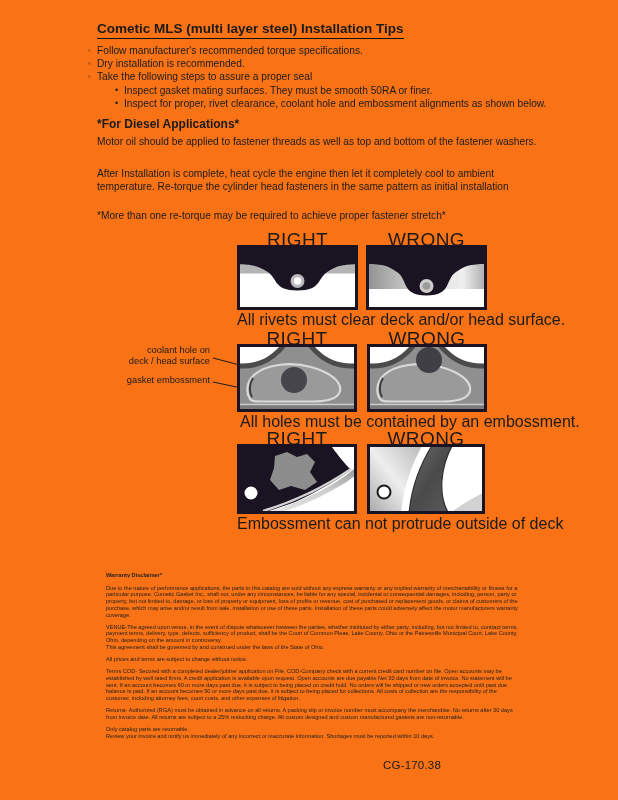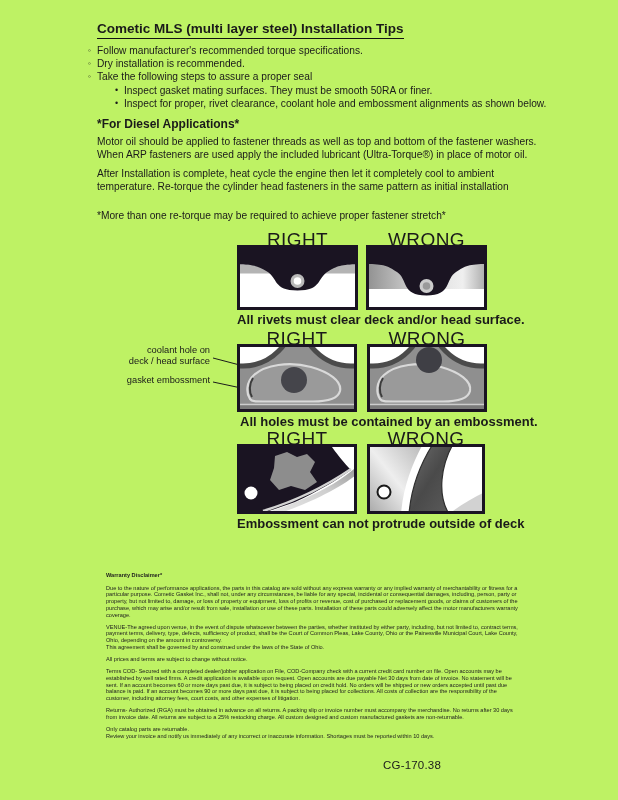--- a/index.html
+++ b/index.html
@@ -1,33 +1,33 @@
 <!DOCTYPE html>
 <html><head>
 <meta charset="utf-8">
 <style>
   html,body{margin:0;padding:0;background:#fff;}
-  .page{position:relative;width:618px;height:800px;background:#bef264;
+  .page{position:relative;width:618px;height:800px;background:#f97316;
         font-family:"Liberation Sans",sans-serif;color:#1a1a1a;overflow:hidden;}
   .abs{position:absolute;}
   .title{left:97px;top:21px;font-size:13.5px;font-weight:700;white-space:nowrap;
          border-bottom:1.6px solid #111;padding-bottom:2px;}
   .tips{left:88px;top:44px;font-size:10.2px;line-height:13.2px;}
   .brow{display:flex;white-space:nowrap;}
   .bm{width:9px;flex:0 0 9px;font-size:8px;line-height:13.2px;}
   .brow.sub{margin-left:27px;}
   .brow.sub .bm{font-size:9px;}
   .diesel-h{left:97px;top:117px;font-size:12px;font-weight:700;white-space:nowrap;}
   .para{left:97px;font-size:10.2px;line-height:13.2px;}
   .para div{white-space:nowrap;}
   .p1{top:135px;} .p2{top:167px;} .note{top:209px;white-space:nowrap;font-size:10.2px;}
   .figlabel{position:absolute;text-align:center;font-size:19px;letter-spacing:.4px;white-space:nowrap;}
   .panel{position:absolute;}
   .panel svg{display:block;}
-  .caption{position:absolute;font-size:13px;line-height:13px;white-space:nowrap;font-weight:bold;}
+  .caption{position:absolute;font-size:16px;line-height:13px;white-space:nowrap;}
   .ann{position:absolute;width:114px;text-align:right;font-size:9.3px;line-height:11px;white-space:nowrap;}
   .leader{position:absolute;left:0;top:0;pointer-events:none;}
   .warr{left:106px;top:572px;width:413px;font-size:5.6px;line-height:1.2;color:#1d1d1d;}
   .warr .wh{font-weight:700;margin-bottom:6px;}
   .warr p{margin:0 0 5.5px 0;}
   .pagenum{left:383px;top:759px;font-size:11.5px;letter-spacing:.2px;white-space:nowrap;}
 </style>
 </head>
 <body>
 
@@ -55,21 +55,20 @@
     <div class="brow sub">
       <span class="bm">•</span>
       <span>Inspect for proper, rivet clearance, coolant hole and embossment alignments as shown below.</span>
     </div>
   </div>
 
   <div class="abs diesel-h">*For Diesel Applications*</div>
 
   <div class="abs para p1">
     <div>Motor oil should be applied to fastener threads as well as top and bottom of the fastener washers.</div>
-    <div>When ARP fasteners are used apply the included lubricant (Ultra-Torque®) in place of motor oil.</div>
   </div>
 
   <div class="abs para p2">
     <div>After Installation is complete, heat cycle the engine then let it completely cool to ambient</div>
     <div>temperature. Re-torque the cylinder head fasteners in the same pattern as initial installation</div>
   </div>
 
   <div class="abs para note">*More than one re-torque may be required to achieve proper fastener stretch*</div>
 
   <div class="figlabel" style="left:237px;top:229px;width:121px;">RIGHT</div>

